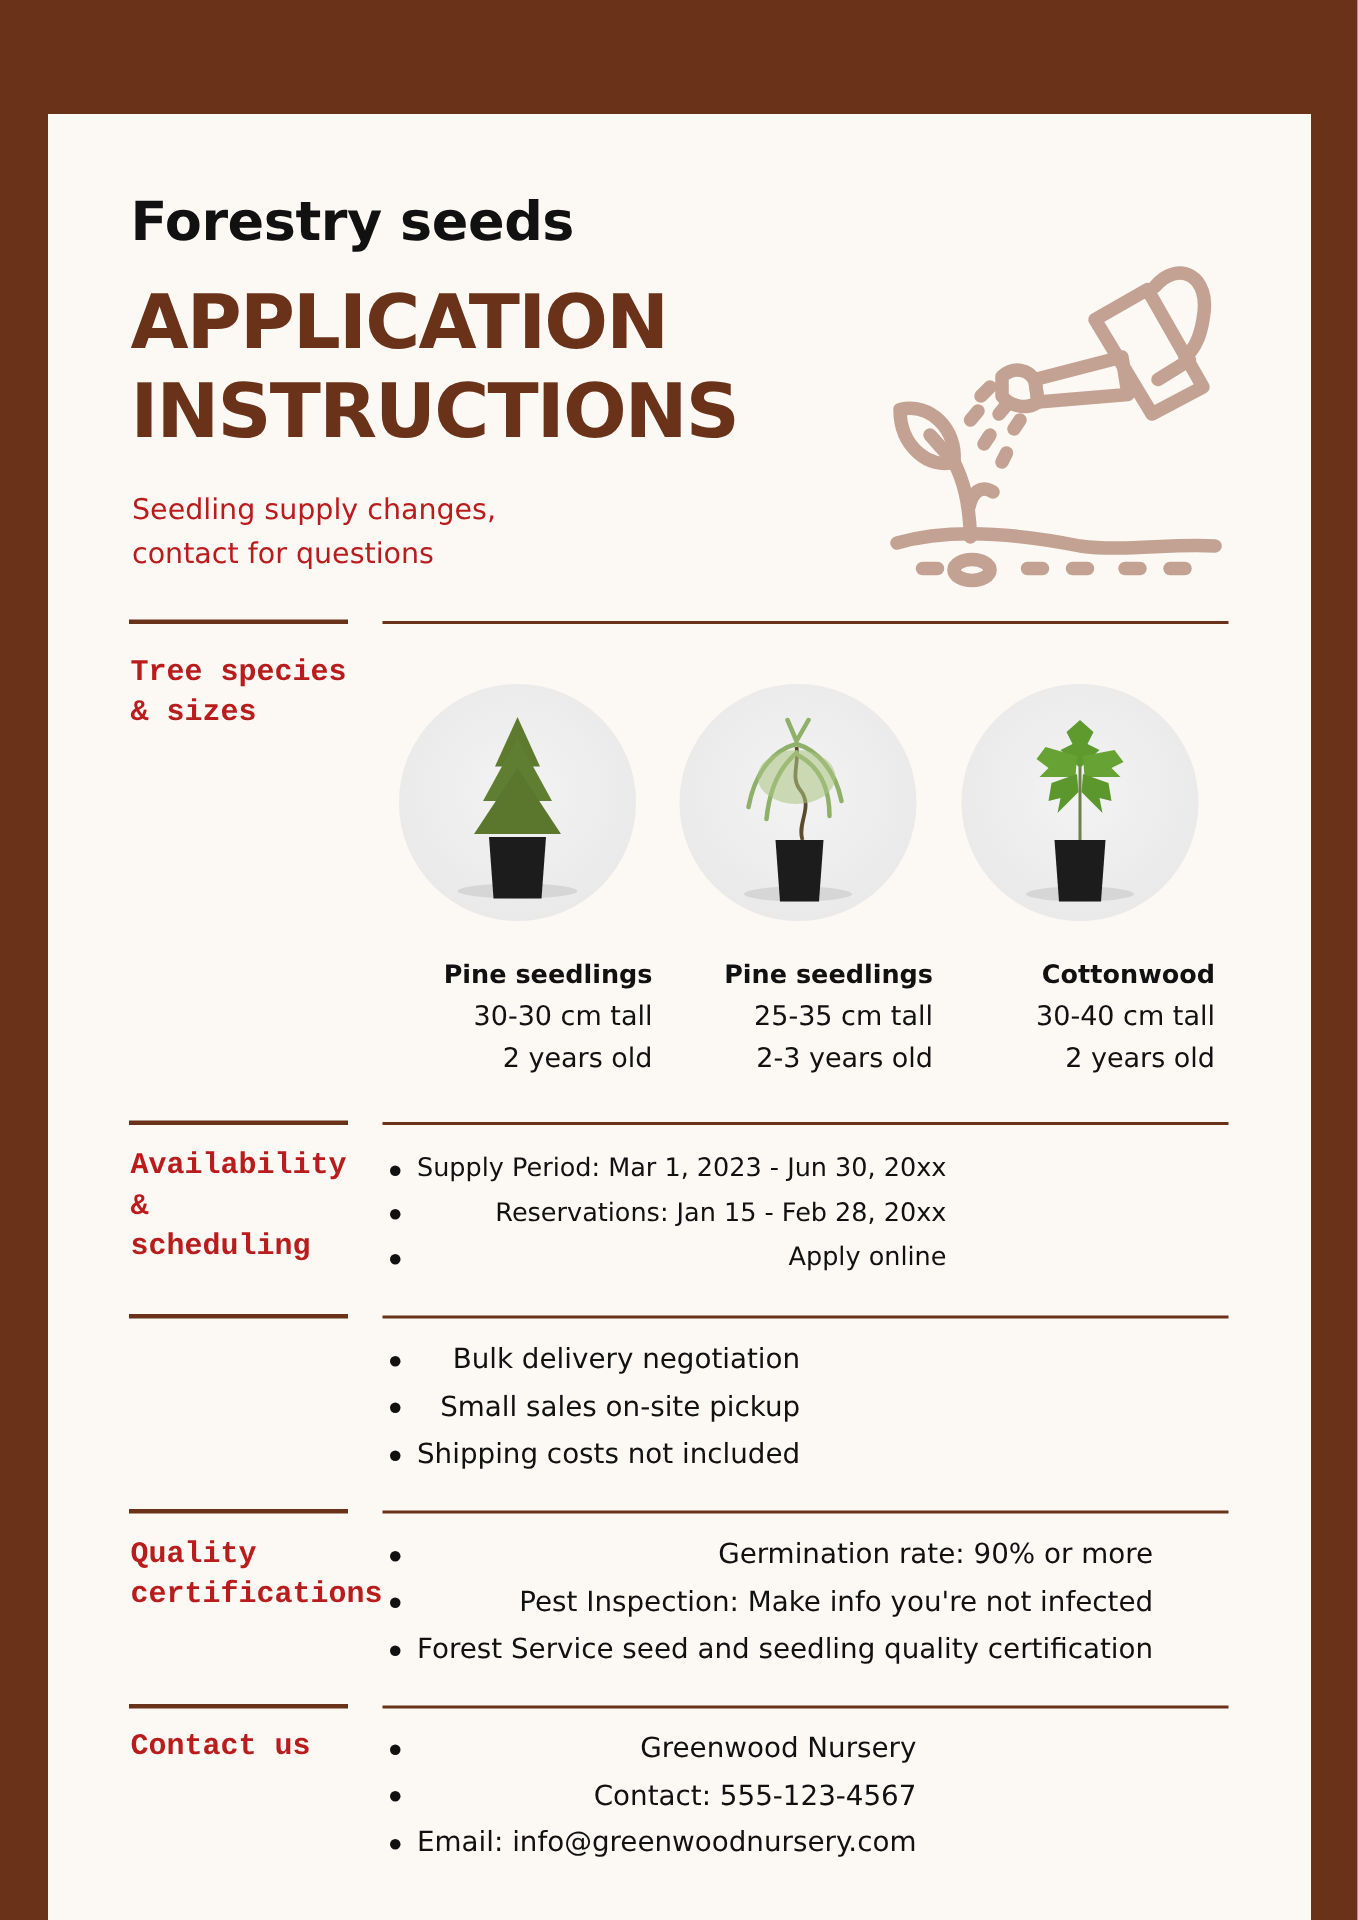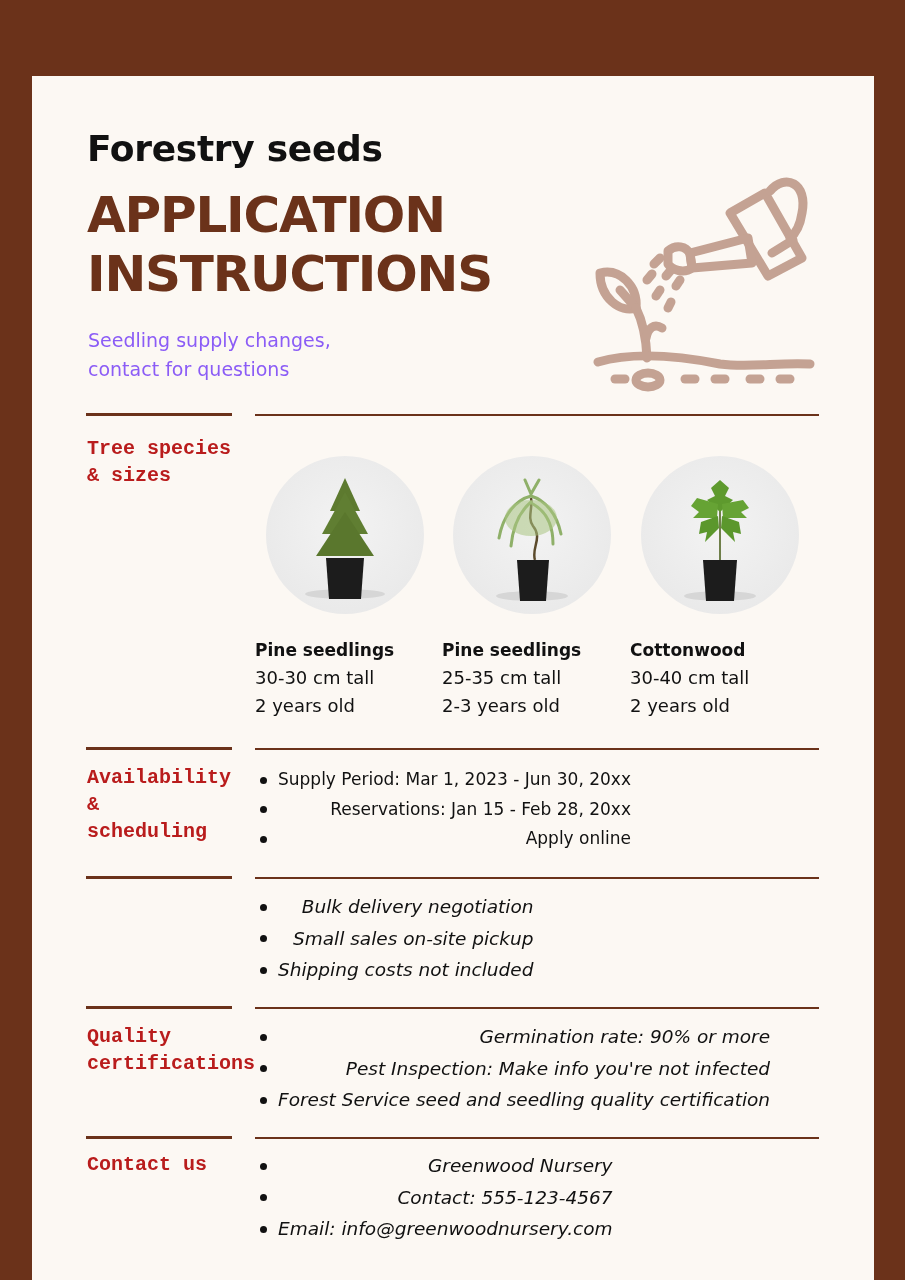--- a/index.html
+++ b/index.html
@@ -33,21 +33,21 @@
     font-size: 50px;
     line-height: 59px;
     color: #6b321a;
     letter-spacing: -1.2px;
   }
   .headline div { white-space: nowrap; }
   .subtitle {
     left: 56px; top: 250px;
     font-size: 19px;
     line-height: 29px;
-    color: #8b5cf6;
+    color: #b91c1c;
   }
   .illus { left: 548px; top: 92px; width: 250px; height: 230px; }
 
   .sec-bar {
     position: absolute;
     left: 54px; width: 146px; height: 3px;
     background: #6b321a;
   }
   .sec-line {
     position: absolute;
@@ -79,27 +79,27 @@
   .bullets li::before {
     content: "";
     position: absolute;
     left: 2px; top: 50%;
     width: 7px; height: 7px;
     margin-top: -3px;
     border-radius: 50%;
     background: #111;
   }
   .b-small li { font-size: 17px; line-height: 29.5px; }
-  .b-large li { font-size: 18.5px; line-height: 31.5px; font-style: italic; }
+  .b-large li { font-size: 18.5px; line-height: 31.5px; }
 
   .species {
     position: absolute;
     top: 380px;
     width: 180px;
-    text-align: left;
+    text-align: right;
   }
   .circle {
     width: 158px; height: 158px;
     margin: 0 auto;
     border-radius: 50%;
     background: radial-gradient(circle at 50% 45%, #f3f3f3 0%, #eaeaea 70%, #e6e6e6 100%);
     position: relative;
     overflow: hidden;
   }
   .sp-name {

